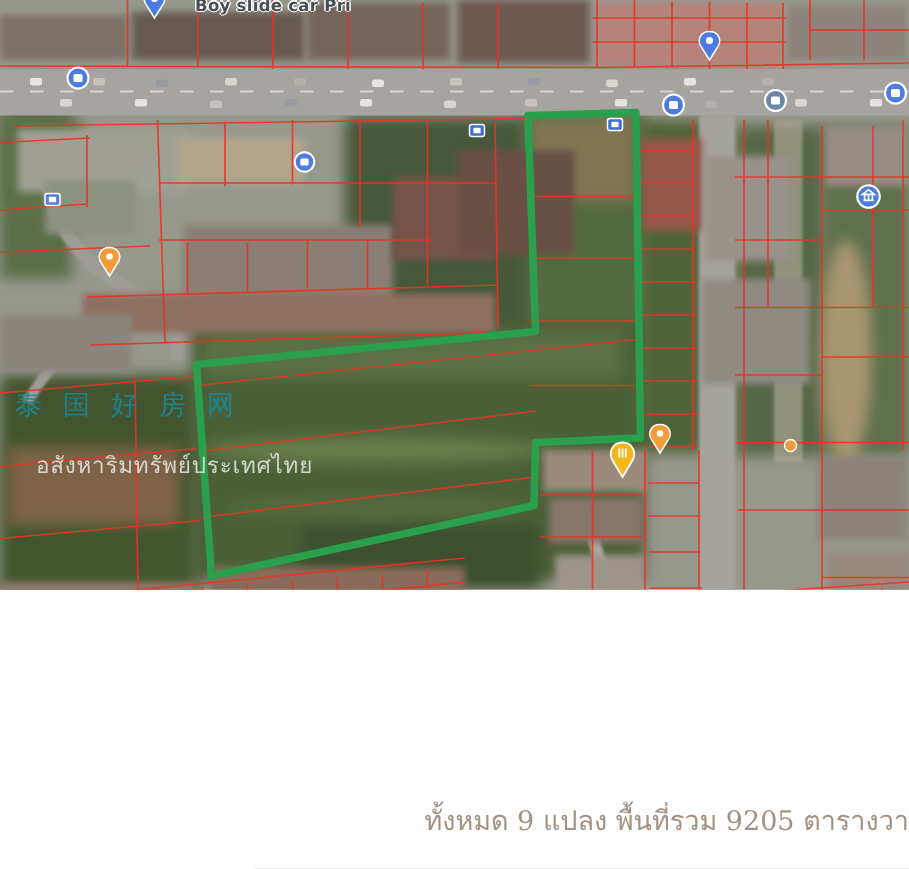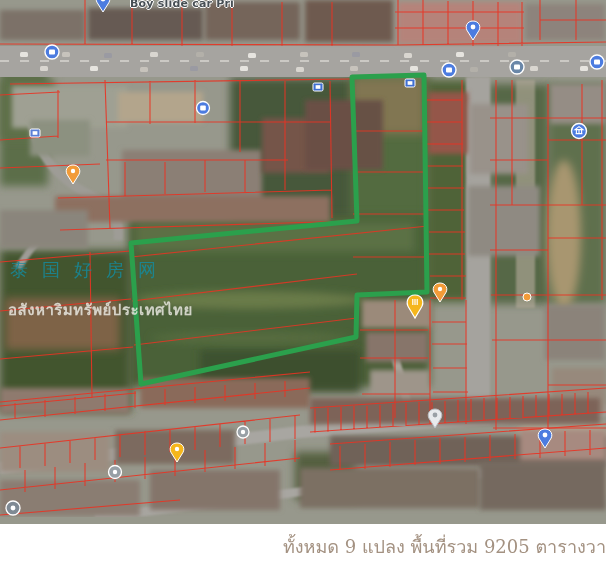--- a/index.html
+++ b/index.html
@@ -1,24 +1,24 @@
 <!DOCTYPE html>
 <html><head>
 <meta charset="utf-8">
 <style>
   html,body{margin:0;padding:0;background:#ffffff;}
   .page{position:relative;width:606px;height:579px;background:#ffffff;overflow:hidden;
         font-family:"DejaVu Sans","Liberation Sans",sans-serif;}
-  .map{position:absolute;left:0;top:0;width:606px;height:524px;overflow:hidden;background:#97988c;}
+  .map{position:absolute;left:0;top:0;width:606px;height:393px;overflow:hidden;background:#97988c;}
   .map svg{position:absolute;left:0;top:0;}
   .poi-label{position:absolute;left:130px;top:-3px;font-size:11px;font-weight:700;color:#474f54;
              text-shadow:-1px 0 #fff,1px 0 #fff,0 1px #fff,0 -1px #fff;letter-spacing:.2px;}
   .wm-cn{position:absolute;left:10px;top:258px;font-size:18px;font-weight:500;
          color:rgba(23,137,152,0.88);letter-spacing:14px;white-space:nowrap;}
-  .wm-th{position:absolute;left:8px;top:298px;font-size:15px;font-weight:700;
+  .wm-th{position:absolute;left:24px;top:298px;font-size:15px;font-weight:400;
          color:rgba(244,242,234,0.78);letter-spacing:.5px;white-space:nowrap;
          text-shadow:0 0 2px rgba(110,110,110,.35);}
   .caption{position:absolute;left:0;top:532px;width:606px;text-align:right;
            font-size:18px;color:#a39181;font-family:"DejaVu Serif","Liberation Serif",serif;}
 </style>
 </head>
 <body>
 
 <div class="page">
   <div class="map">

